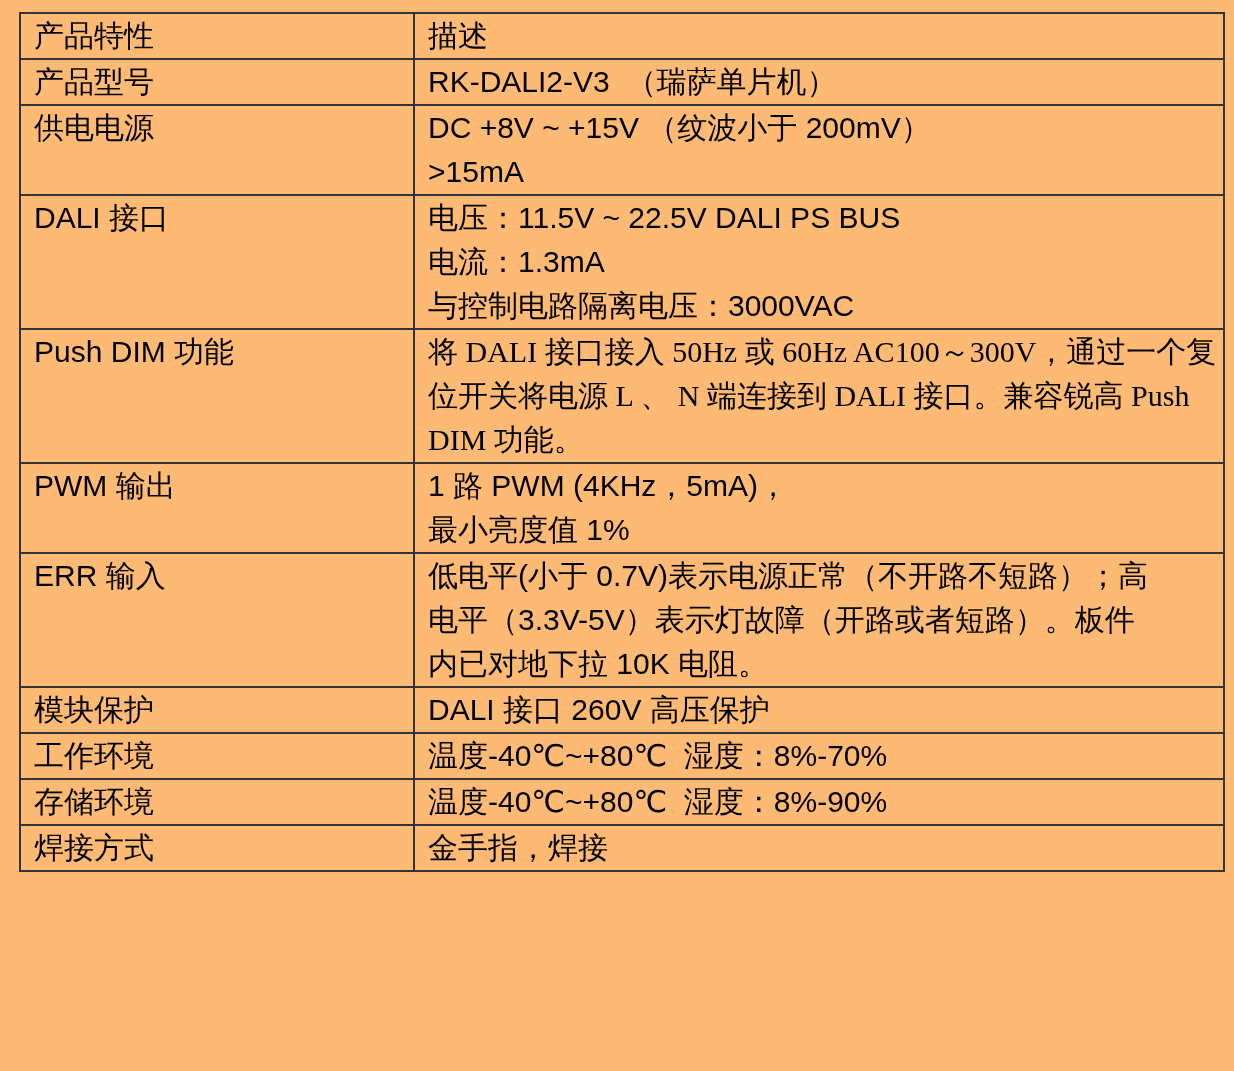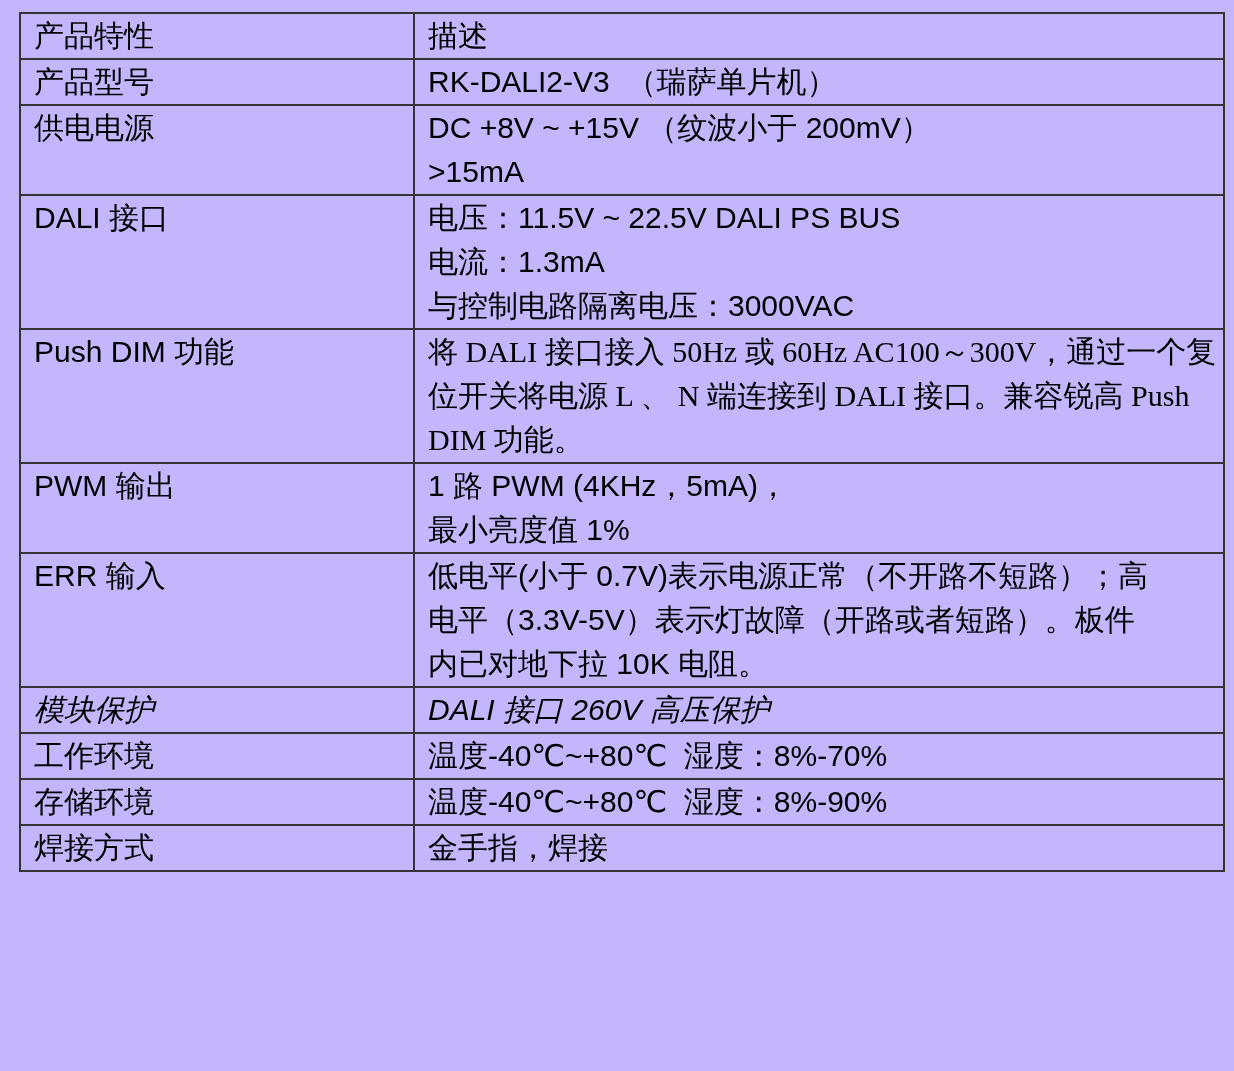--- a/index.html
+++ b/index.html
@@ -8,21 +8,21 @@
     background: #ffffff;
     width: 1234px;
     height: 1071px;
     font-family: "Liberation Sans", "DejaVu Sans", sans-serif;
     color: #000000;
   }
   .doc {
     position: relative;
     width: 1234px;
     height: 1071px;
-    background: #c4b5fd;
+    background: #fdba74;
     overflow: hidden;
   }
   table.spec-table {
     position: absolute;
     left: 19px;
     top: 12px;
     width: 1206px;
     border-collapse: collapse;
     table-layout: fixed;
   }
@@ -120,21 +120,21 @@
       <td class="c1">
         <div class="line">ERR 输入</div>
       </td>
       <td class="c2">
         <div class="line">低电平(小于 0.7V)表示电源正常（不开路不短路）；高</div>
         <div class="line">电平（3.3V-5V）表示灯故障（开路或者短路）。板件</div>
         <div class="line">内已对地下拉 10K 电阻。</div>
       </td>
     </tr>
 
-    <tr style="height:46px;font-style:italic;">
+    <tr style="height:46px;">
       <td class="c1">
         <div class="line">模块保护</div>
       </td>
       <td class="c2">
         <div class="line">DALI 接口 260V 高压保护</div>
       </td>
     </tr>
 
     <tr style="height:45px;">
       <td class="c1">

